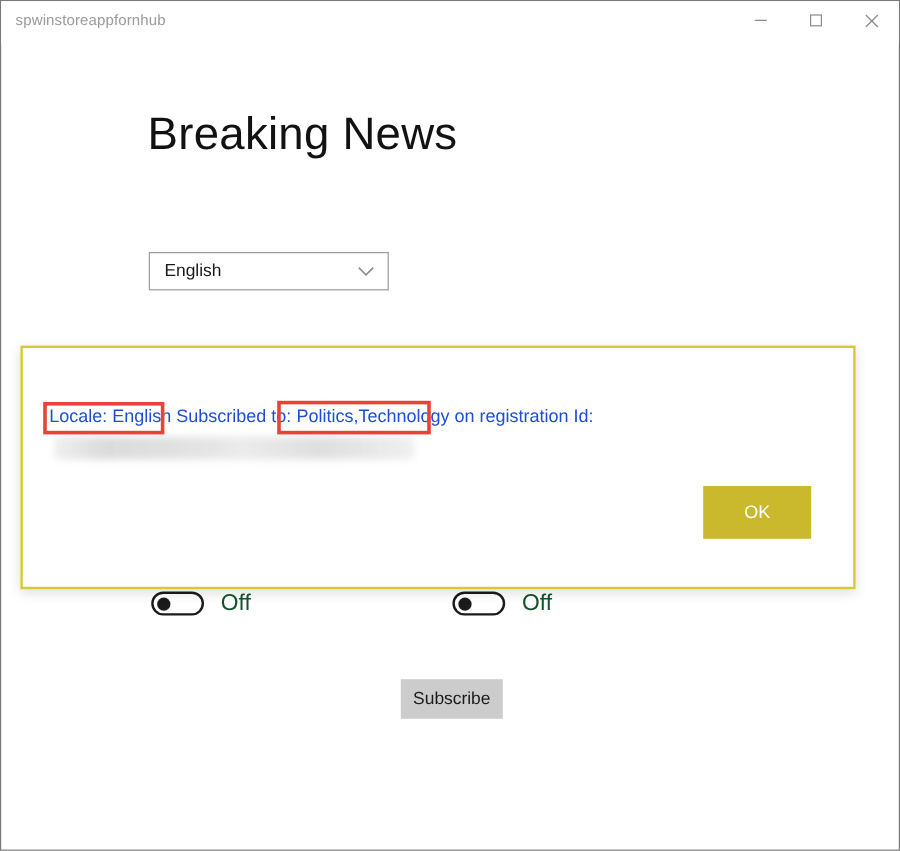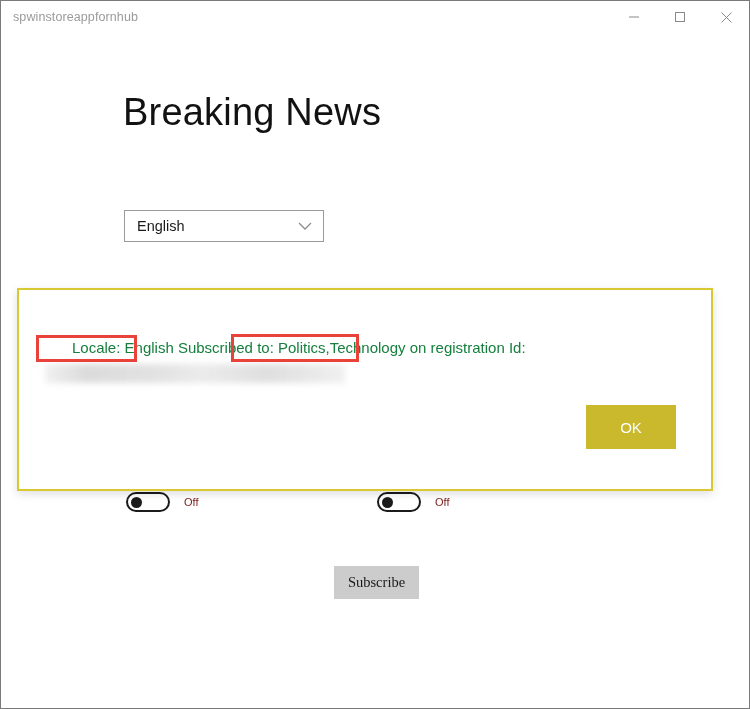--- a/index.html
+++ b/index.html
@@ -130,34 +130,34 @@
     position: absolute;
     left: 3px;
     top: 3px;
     width: 11px;
     height: 11px;
     border-radius: 50%;
     background: #1b1b1b;
   }
 
   .toggle-label {
-    font-size: 11px;
-    color: #7f1d1d;
+    font-size: 19px;
+    color: #14532d;
   }
 
   
   #subscribe-button {
     position: absolute;
     left: 333px;
     top: 565px;
     width: 85px;
     height: 33px;
     background: #cccccc;
     border: none;
-    font-family: Liberation Serif, serif;
+    font-family: Liberation Sans, sans-serif;
     font-size: 14.5px;
     color: #1a1a1a;
     cursor: default;
   }
 
   
   #dialog {
     position: absolute;
     left: 16px;
     top: 287px;
@@ -166,24 +166,23 @@
     background: #ffffff;
     border: 2px solid #d8c832;
     box-shadow: 0 3px 9px rgba(0,0,0,0.13);
   }
 
   #dialog-message {
     position: absolute;
     left: 22px;
     top: 50px;
     font-size: 15px;
-    color: #15803d;
+    color: #1d4ed8;
     white-space: nowrap;
     line-height: 1;
-    margin-left: 31px;
   }
 
   .msg-seg { display: inline; }
 
   #dialog-redacted {
     position: absolute;
     left: 26px;
     top: 74px;
     width: 300px;
     height: 19px;

